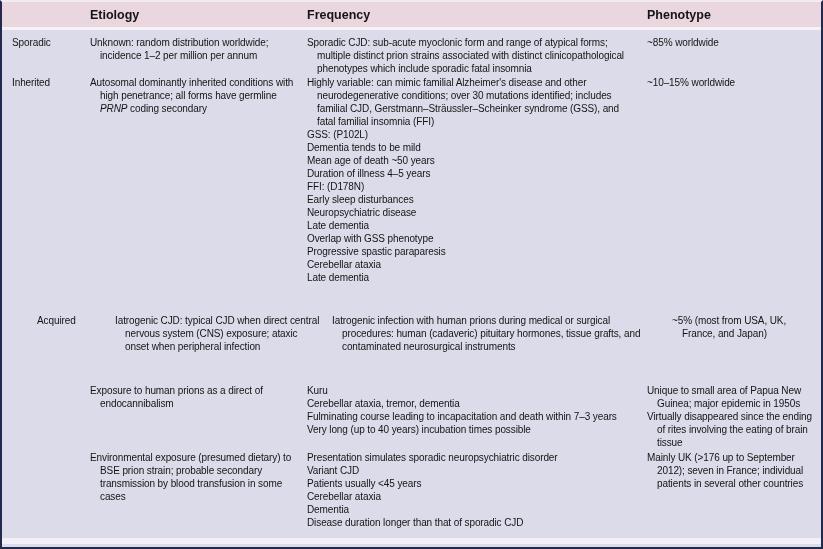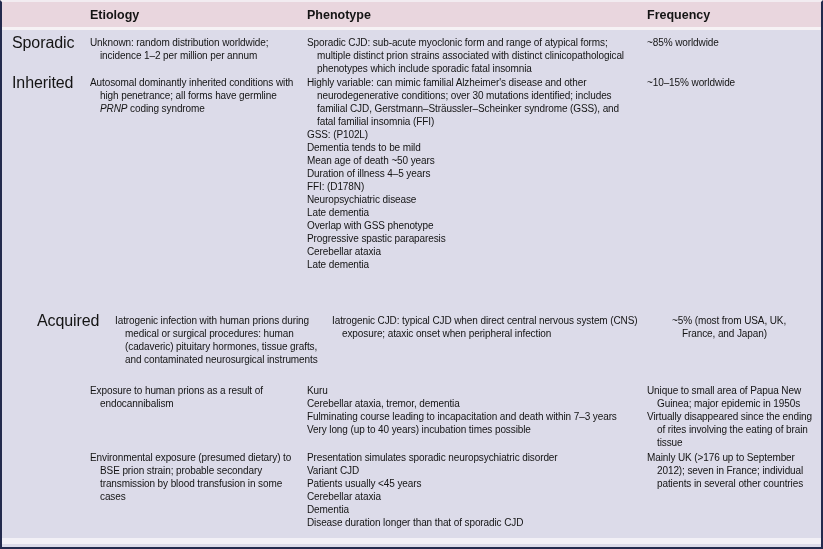--- a/index.html
+++ b/index.html
@@ -26,92 +26,93 @@
     display:grid; grid-template-columns:78px 217px 340px 1fr;
     padding-left:10px; align-items:start;
   }
   .r-sporadic  { min-height:40px; }
   .r-inherited { min-height:238px; }
   .r-iatro     { min-height:70px;padding-left:35px; }
   .r-kuru      { min-height:67px; }
   .cell { padding-right:8px; box-sizing:border-box; }
   .para { padding-left:10px; text-indent:-10px; margin:0; }
   .lvl1 { margin-left:0; }
-  .rowlabel { font-size:16px; }
+  .rowlabel { font-size:10px; }
   .italic { font-style:italic; }
   .bottom-strip { height:6px; background:#f2f0f6; }
 </style>
 </head>
 <body>
 
 <div class="frame">
 
   <div class="thead">
     <div class="cell"></div>
     <div class="cell">Etiology</div>
+    <div class="cell">Frequency</div>
     <div class="cell">Phenotype</div>
-    <div class="cell">Frequency</div>
   </div>
 
   <div class="tbody">
 
     <div class="row r-sporadic">
       <div class="cell rowlabel">Sporadic</div>
       <div class="cell">
         <p class="para">Unknown: random distribution worldwide; incidence 1–2 per million per annum</p>
       </div>
       <div class="cell">
         <p class="para">Sporadic CJD: sub-acute myoclonic form and range of atypical forms; multiple distinct prion strains associated with distinct clinicopathological phenotypes which include sporadic fatal insomnia</p>
       </div>
       <div class="cell">
         <p class="para">~85% worldwide</p>
       </div>
     </div>
 
     <div class="row r-inherited">
       <div class="cell rowlabel">Inherited</div>
       <div class="cell">
-        <p class="para"><span>Autosomal dominantly inherited conditions with high penetrance; all forms have germline </span><span class="italic">PRNP</span><span> coding syndrome</span></p>
+        <p class="para"><span>Autosomal dominantly inherited conditions with high penetrance; all forms have germline </span><span class="italic">PRNP</span><span> coding secondary</span></p>
       </div>
       <div class="cell">
         <p class="para">Highly variable: can mimic familial Alzheimer's disease and other neurodegenerative conditions; over 30 mutations identified; includes familial CJD, Gerstmann–Sträussler–Scheinker syndrome (GSS), and fatal familial insomnia (FFI)</p>
         <p class="para">GSS: (P102L)</p>
         <p class="para lvl1">Dementia tends to be mild</p>
         <p class="para lvl1">Mean age of death ~50 years</p>
         <p class="para lvl1">Duration of illness 4–5 years</p>
         <p class="para">FFI: (D178N)</p>
+        <p class="para lvl1">Early sleep disturbances</p>
         <p class="para lvl1">Neuropsychiatric disease</p>
         <p class="para lvl1">Late dementia</p>
         <p class="para lvl1">Overlap with GSS phenotype</p>
         <p class="para lvl1">Progressive spastic paraparesis</p>
         <p class="para lvl1">Cerebellar ataxia</p>
         <p class="para lvl1">Late dementia</p>
       </div>
       <div class="cell">
         <p class="para">~10–15% worldwide</p>
       </div>
     </div>
 
     <div class="row r-iatro">
       <div class="cell rowlabel">Acquired</div>
       <div class="cell">
-        <p class="para">Iatrogenic infection with human prions during medical or surgical procedures: human (cadaveric) pituitary hormones, tissue grafts, and contaminated neurosurgical instruments</p>
+        <p class="para">Iatrogenic CJD: typical CJD when direct central nervous system (CNS) exposure; ataxic onset when peripheral infection</p>
       </div>
       <div class="cell">
-        <p class="para">Iatrogenic CJD: typical CJD when direct central nervous system (CNS) exposure; ataxic onset when peripheral infection</p>
+        <p class="para">Iatrogenic infection with human prions during medical or surgical procedures: human (cadaveric) pituitary hormones, tissue grafts, and contaminated neurosurgical instruments</p>
       </div>
       <div class="cell">
         <p class="para">~5% (most from USA, UK, France, and Japan)</p>
       </div>
     </div>
 
     <div class="row r-kuru">
       <div class="cell rowlabel"></div>
       <div class="cell">
-        <p class="para">Exposure to human prions as a result of endocannibalism</p>
+        <p class="para">Exposure to human prions as a direct of endocannibalism</p>
       </div>
       <div class="cell">
         <p class="para">Kuru</p>
         <p class="para lvl1">Cerebellar ataxia, tremor, dementia</p>
         <p class="para lvl1">Fulminating course leading to incapacitation and death within 7–3 years</p>
         <p class="para lvl1">Very long (up to 40 years) incubation times possible</p>
       </div>
       <div class="cell">
         <p class="para">Unique to small area of Papua New Guinea; major epidemic in 1950s</p>
         <p class="para">Virtually disappeared since the ending of rites involving the eating of brain tissue</p>

